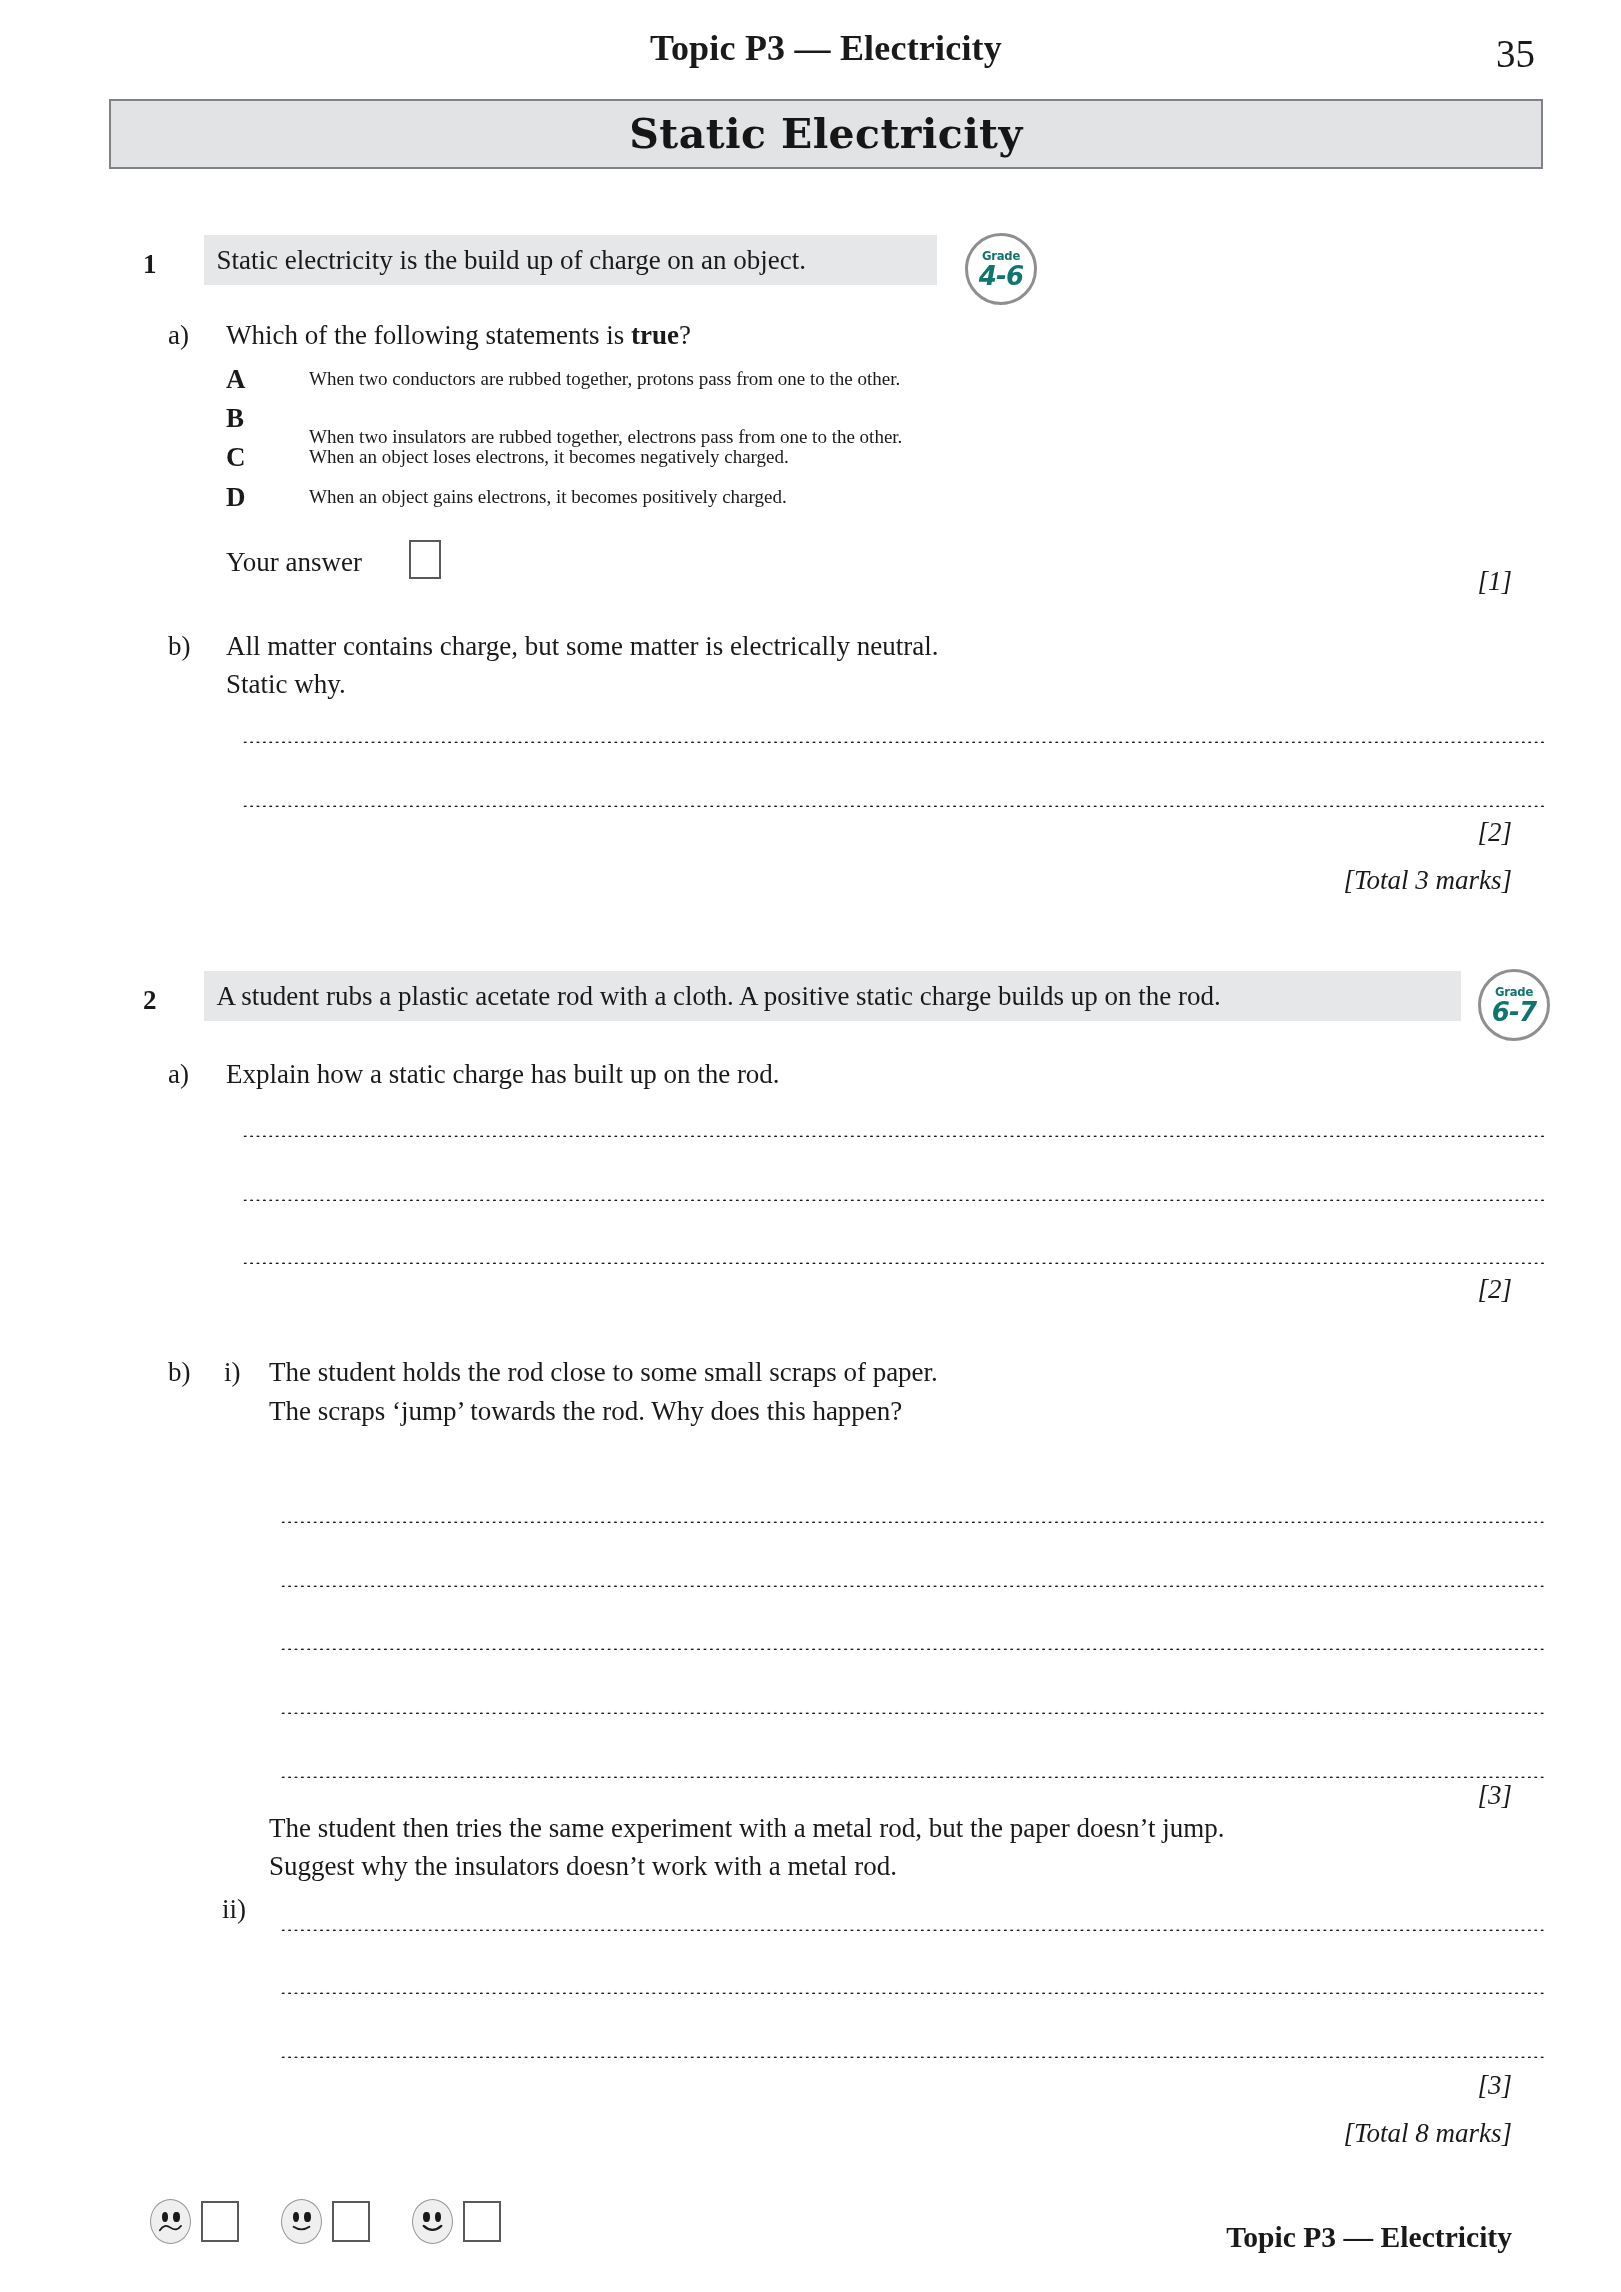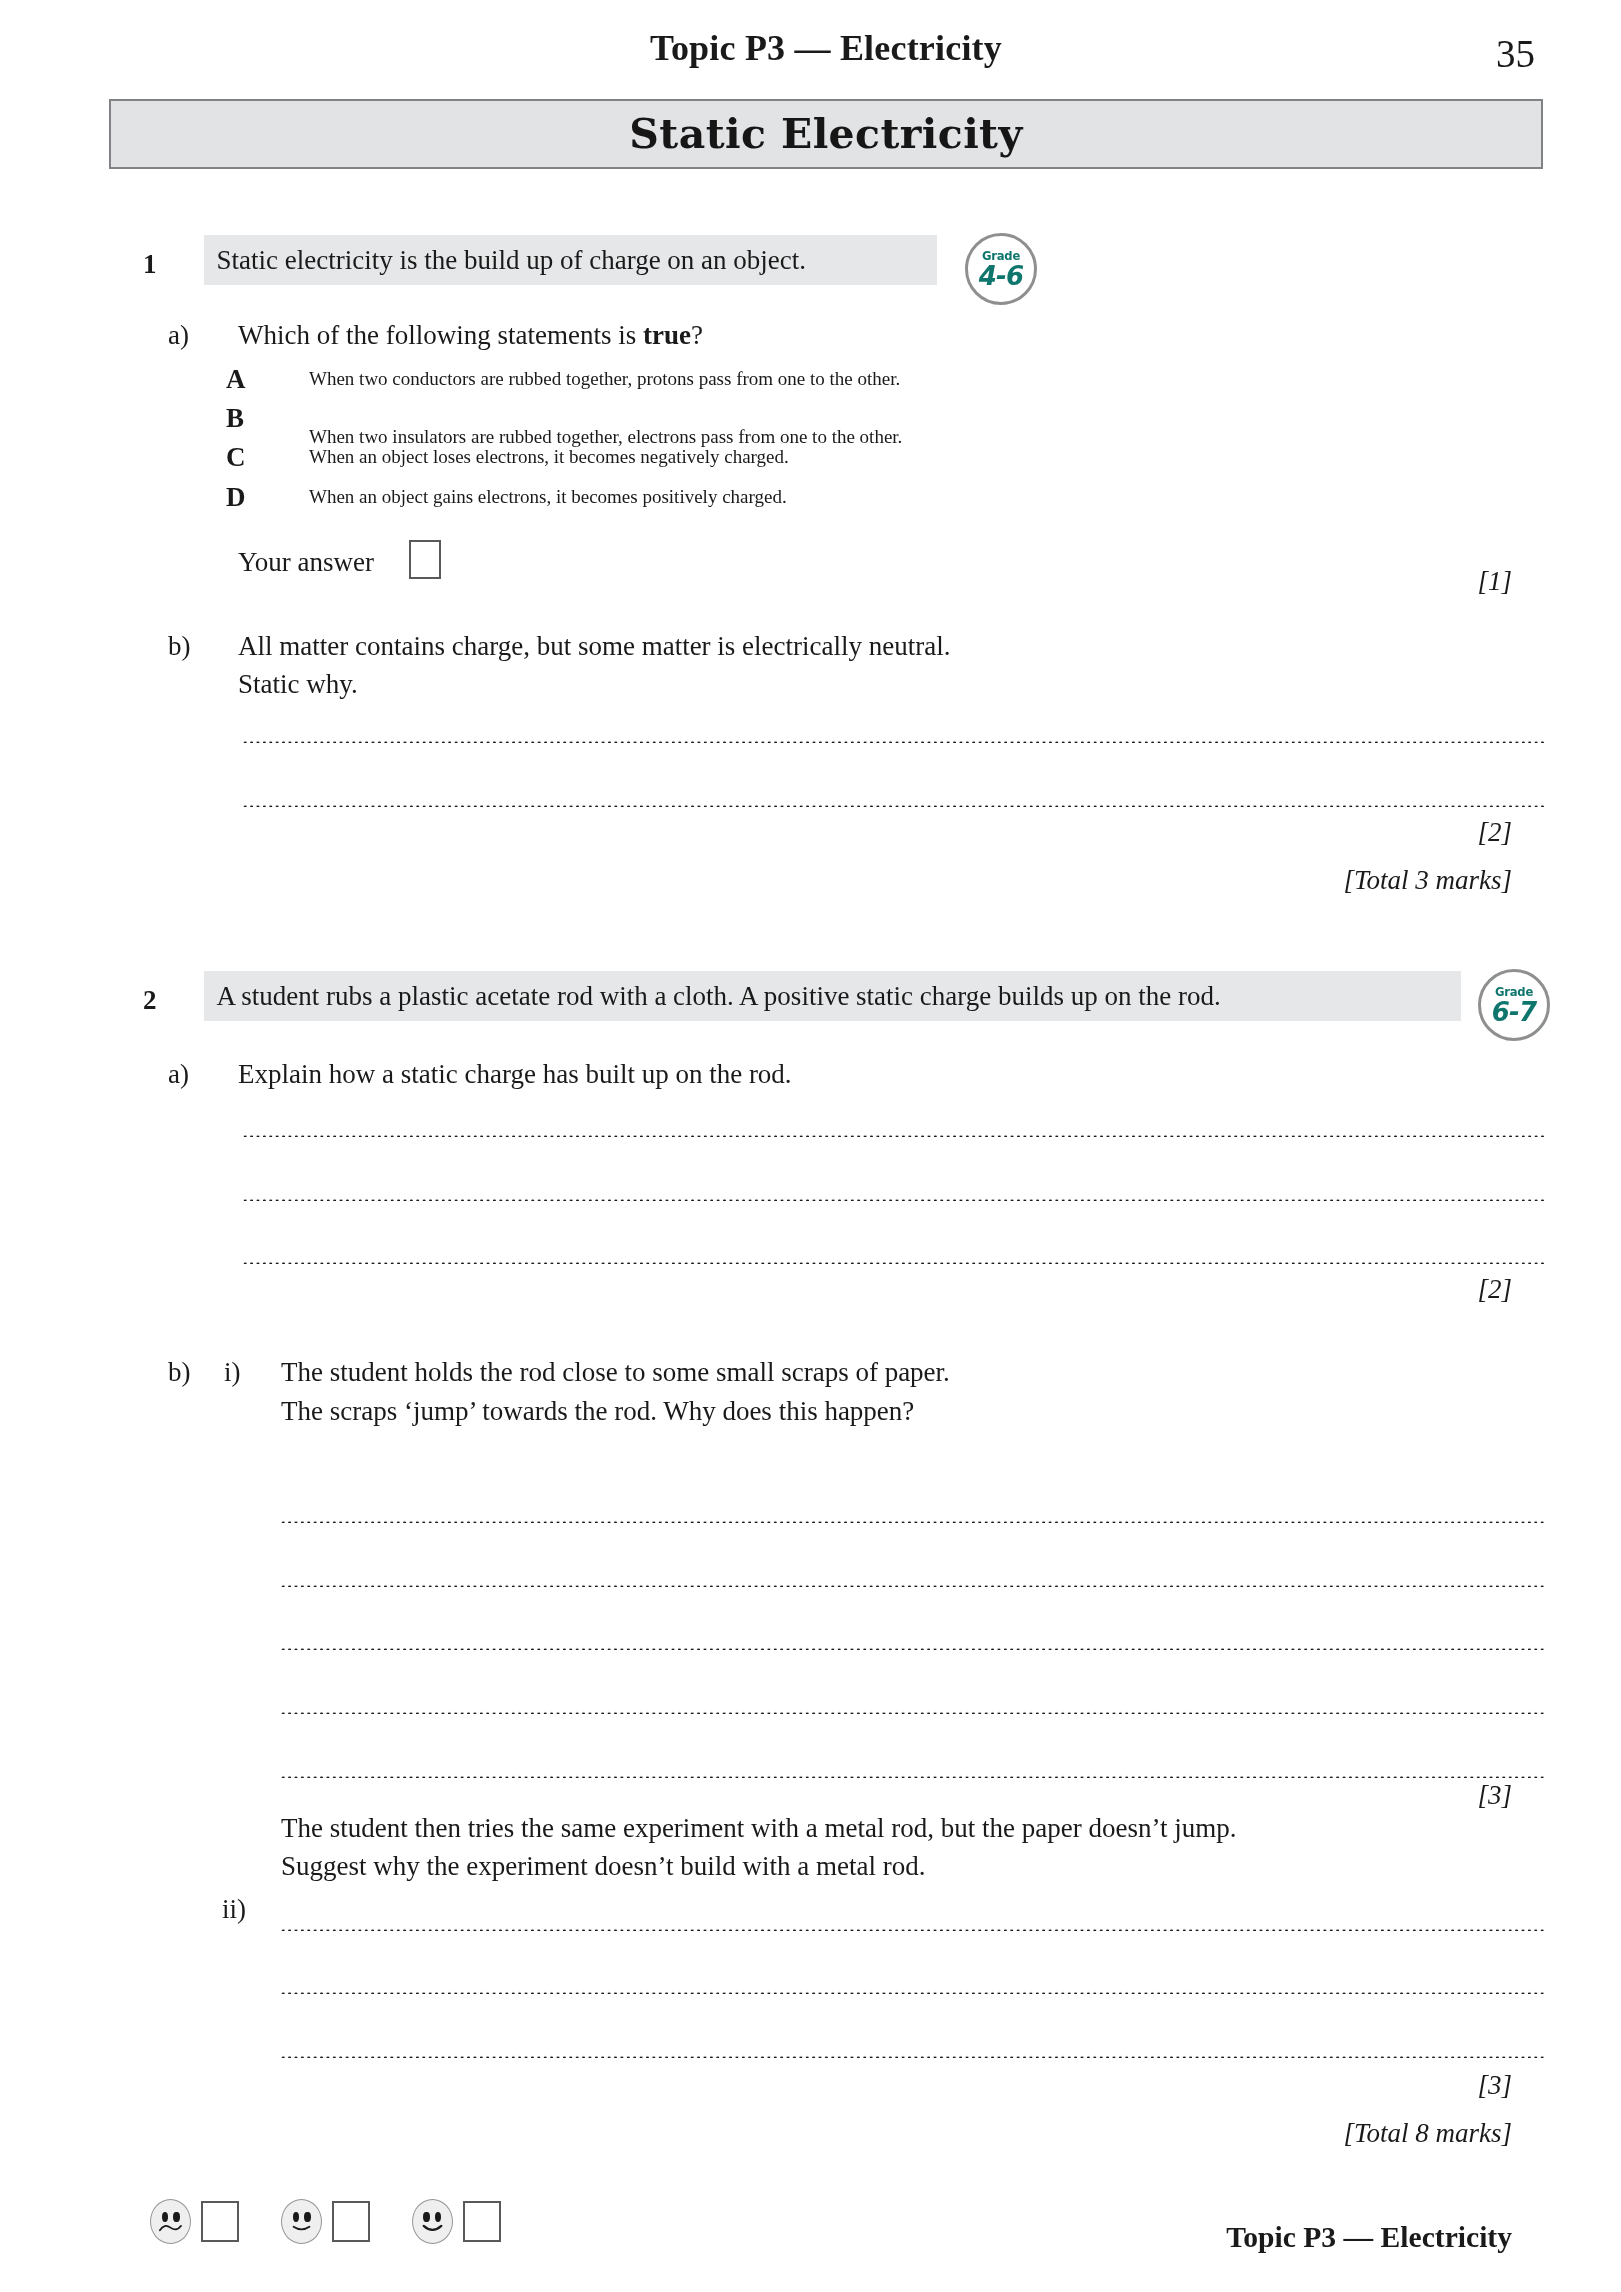--- a/index.html
+++ b/index.html
@@ -120,21 +120,20 @@
     position: absolute;
     font-size: 27px;
     line-height: 34px;
     white-space: nowrap;
   }
   .body-text {
     position: absolute;
     font-size: 27px;
     line-height: 34px;
     white-space: nowrap;
-    margin-left: 12px;
   }
   .body-text b { font-weight: bold; }
 
   .opt-letter {
     position: absolute;
     font-size: 27px;
     font-weight: bold;
     line-height: 30px;
   }
   .opt-text {
@@ -313,21 +312,21 @@
 
 <div class="dot-line" style="left:280px; top:1516px; width:1265px;"></div>
 <div class="dot-line" style="left:280px; top:1580px; width:1265px;"></div>
 <div class="dot-line" style="left:280px; top:1643px; width:1265px;"></div>
 <div class="dot-line" style="left:280px; top:1707px; width:1265px;"></div>
 <div class="dot-line" style="left:280px; top:1771px; width:1265px;"></div>
 <div class="marks" style="right:109px; top:1780px;">[3]</div>
 
 <div class="part-label" style="left:222px; top:1892px;">ii)</div>
 <div class="body-text" style="left:269px; top:1811px;">The student then tries the same experiment with a metal rod, but the paper doesn’t jump.</div>
-<div class="body-text" style="left:269px; top:1849px;">Suggest why the experiment doesn’t build with a metal rod.</div>
+<div class="body-text" style="left:269px; top:1849px;">Suggest why the insulators doesn’t work with a metal rod.</div>
 
 <div class="dot-line" style="left:280px; top:1924px; width:1265px;"></div>
 <div class="dot-line" style="left:280px; top:1987px; width:1265px;"></div>
 <div class="dot-line" style="left:280px; top:2051px; width:1265px;"></div>
 <div class="marks" style="right:109px; top:2070px;">[3]</div>
 <div class="total-marks" style="right:109px; top:2118px;">[Total 8 marks]</div>
 
 <div class="footer-faces">
 
   <div class="face-group">

